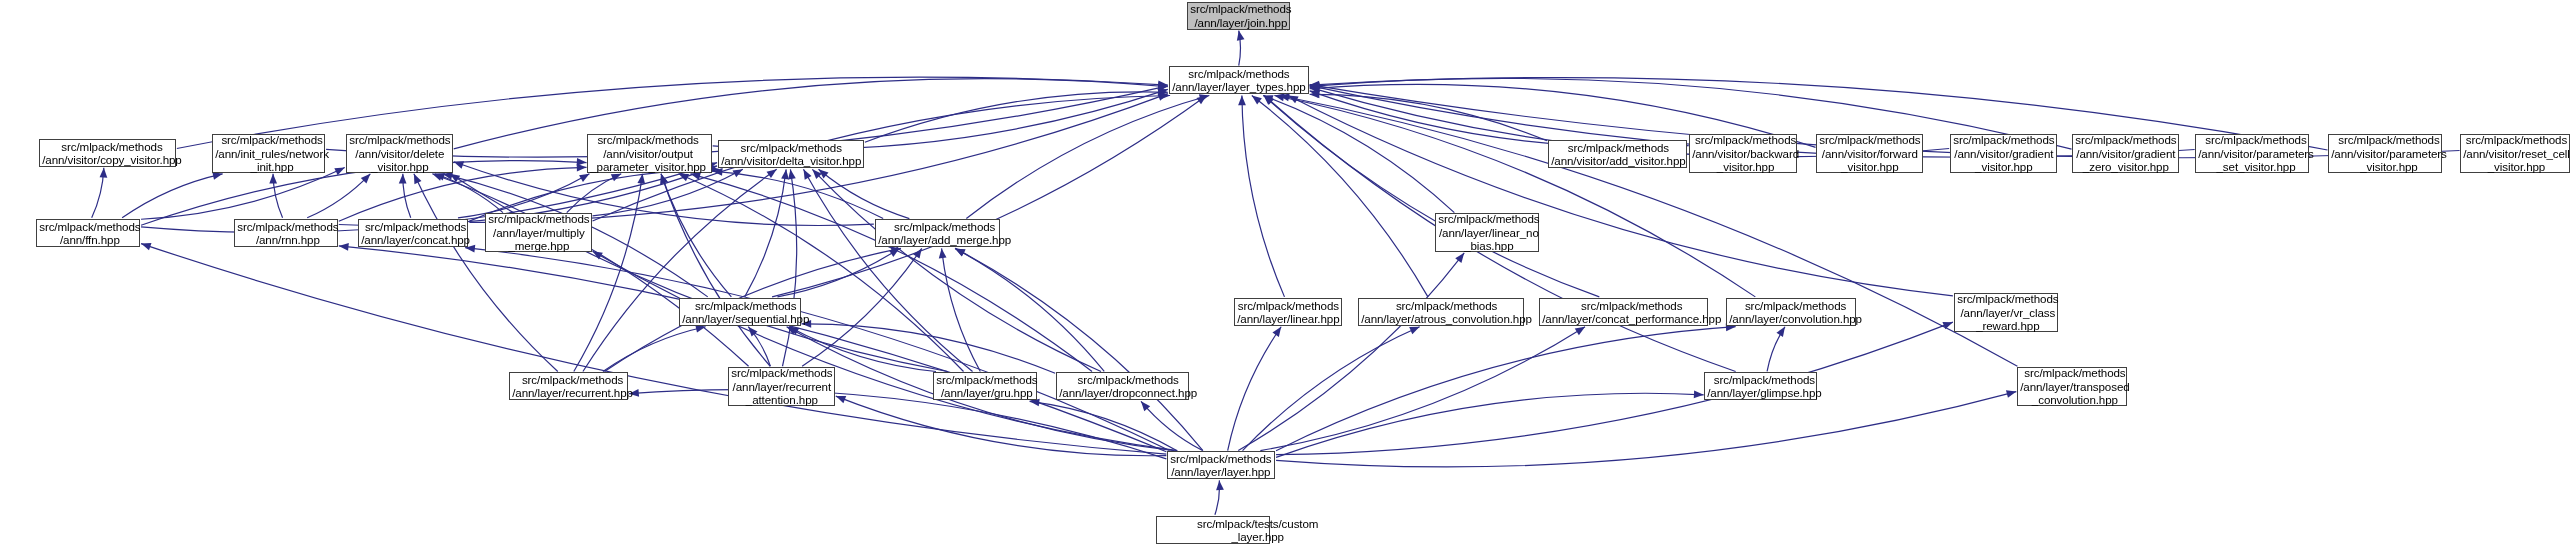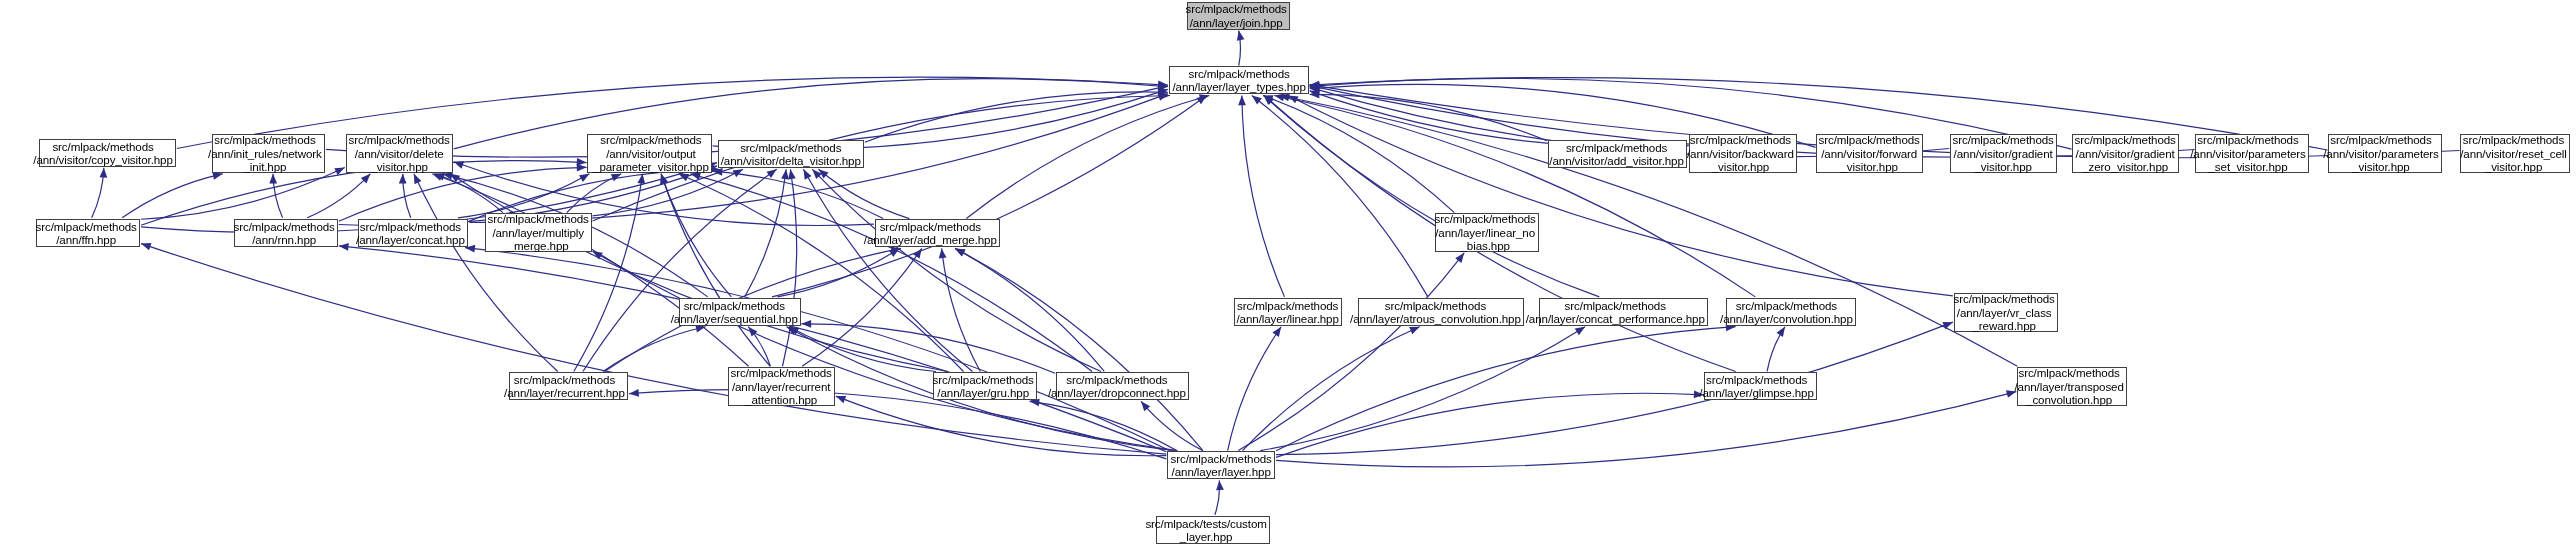--- a/index.html
+++ b/index.html
@@ -31,21 +31,21 @@
     fill: #2d2d86;
     stroke: none;
   }
   .node-box {
     position: absolute;
     box-sizing: border-box;
     border: 1.2px solid #404040;
     background: #ffffff;
     display: flex;
     align-items: center;
-    justify-content: flex-end;
+    justify-content: flex-start;
     text-align: center;
     line-height: 1.16;
     color: #000000;
     font-size: 11.6px;
     letter-spacing: -0.1px;
     white-space: pre-line;
     padding: 0.7px 2.2px;
     z-index: 5;
   }
   .node-box.current {

